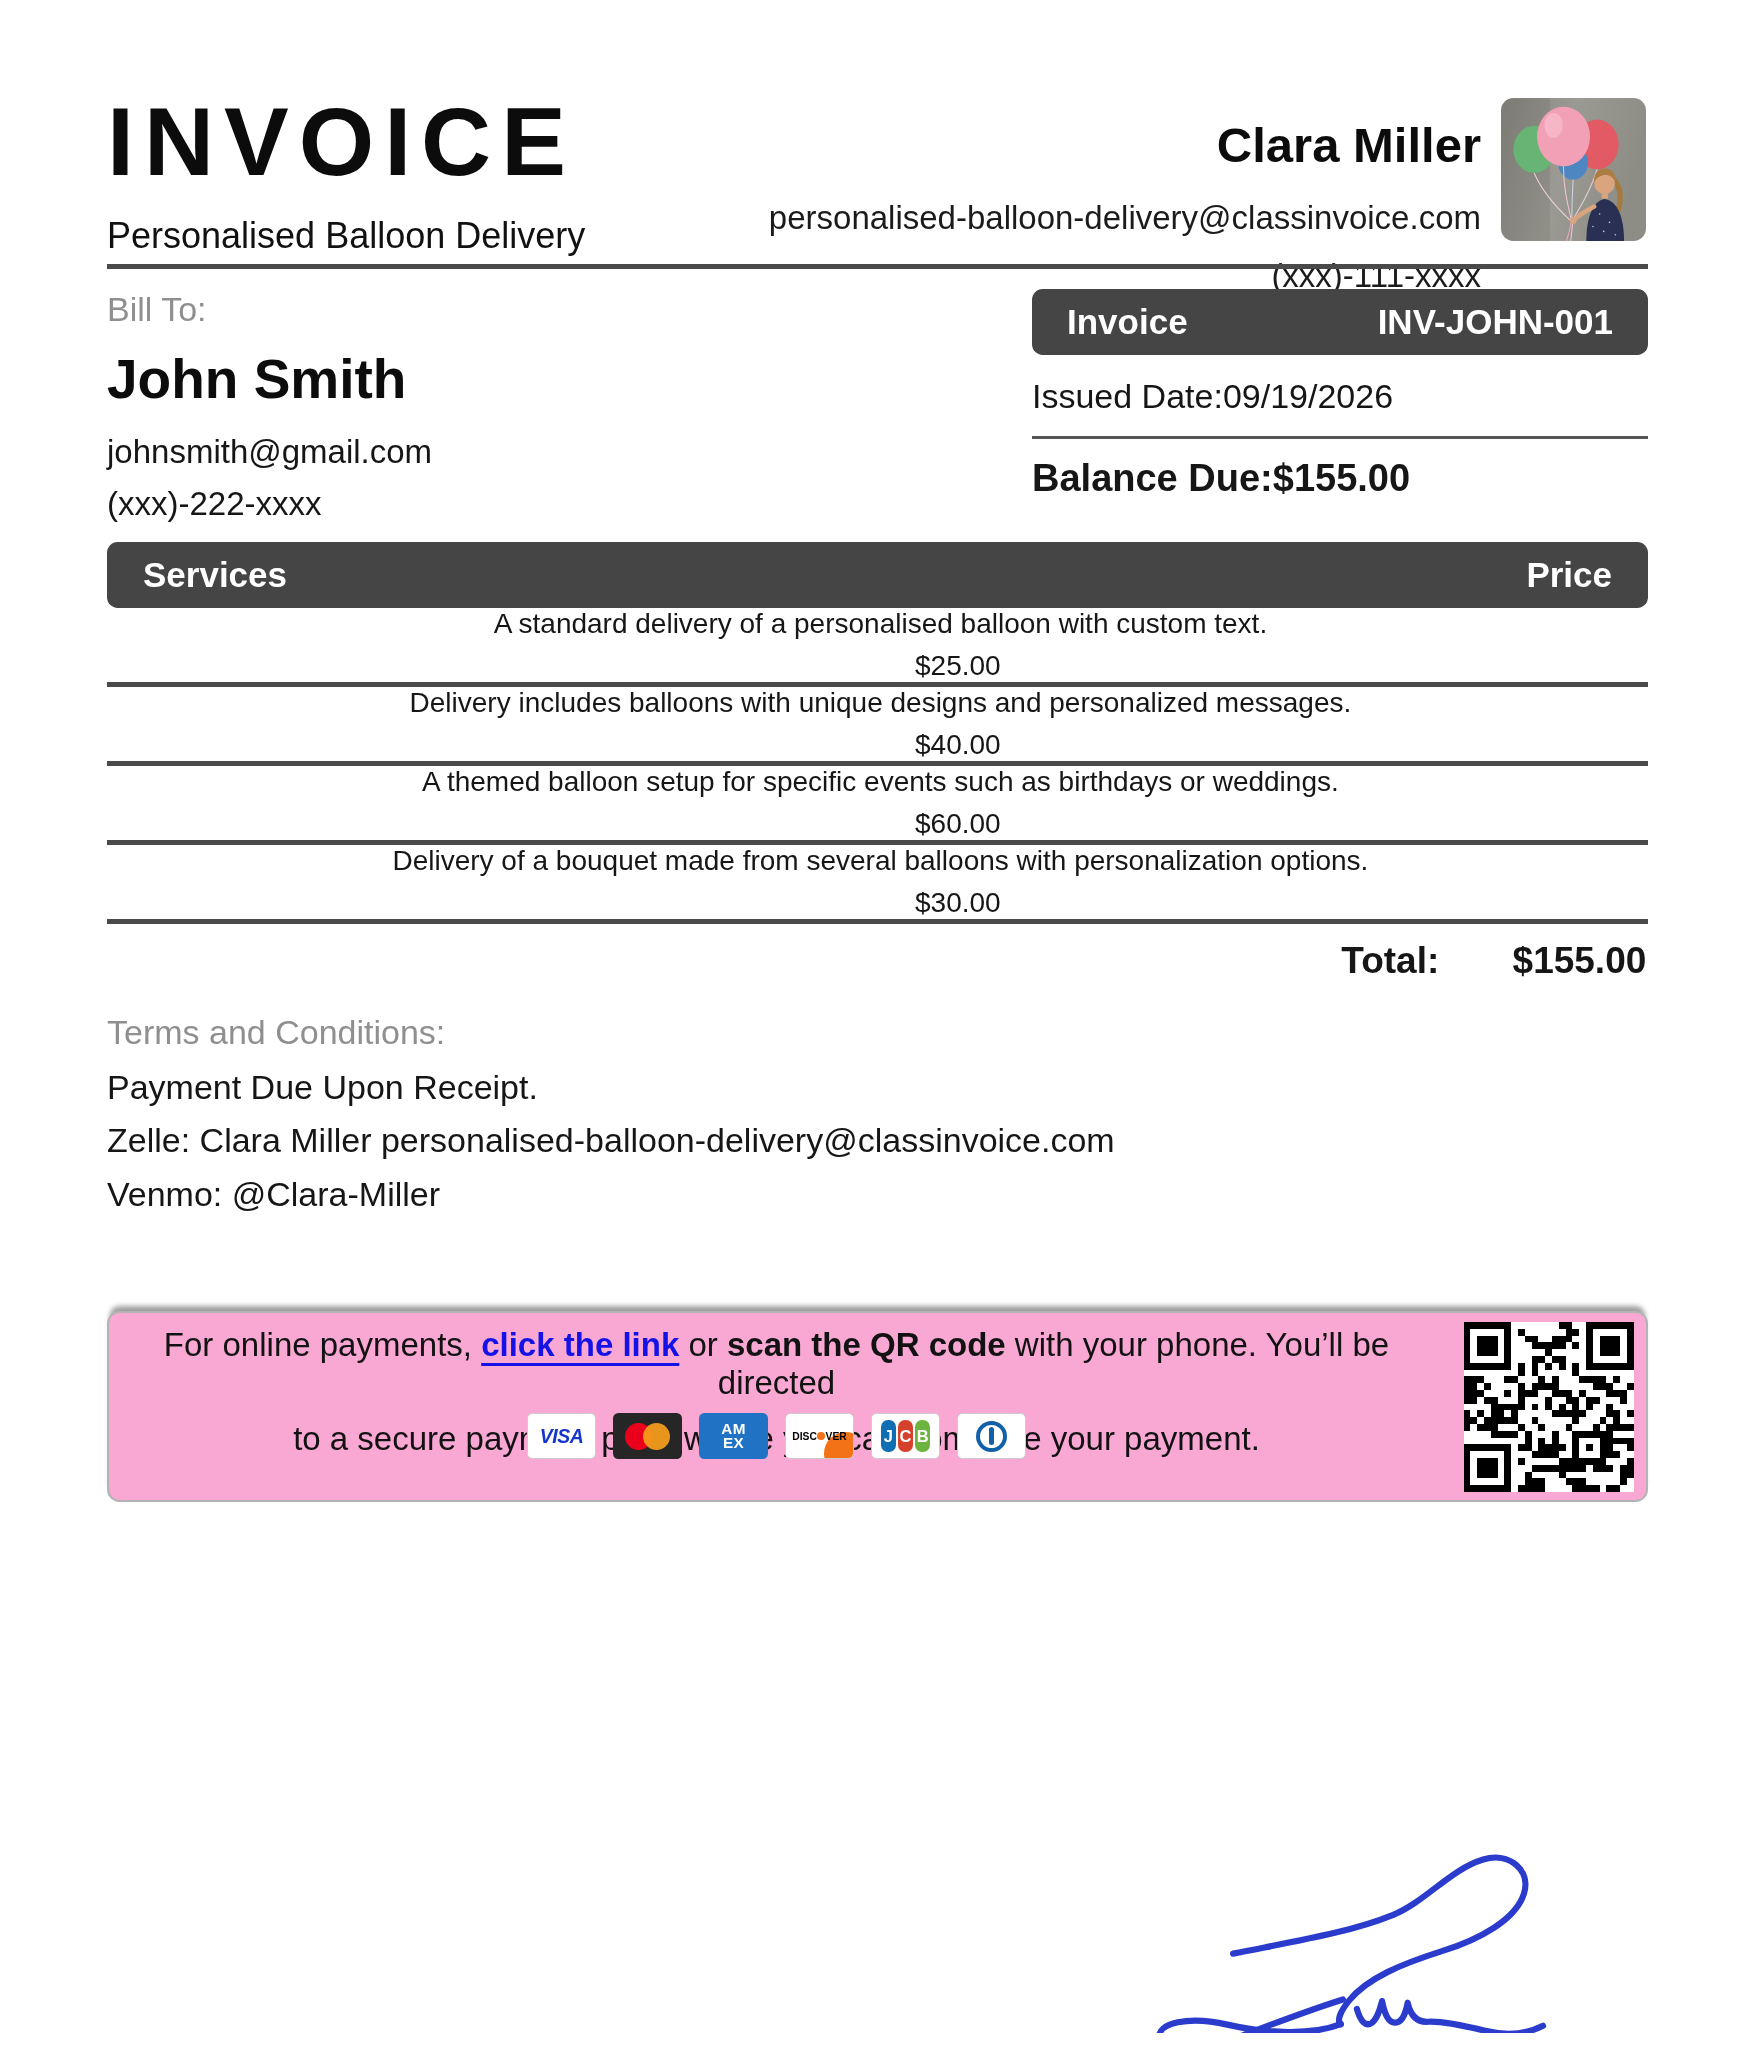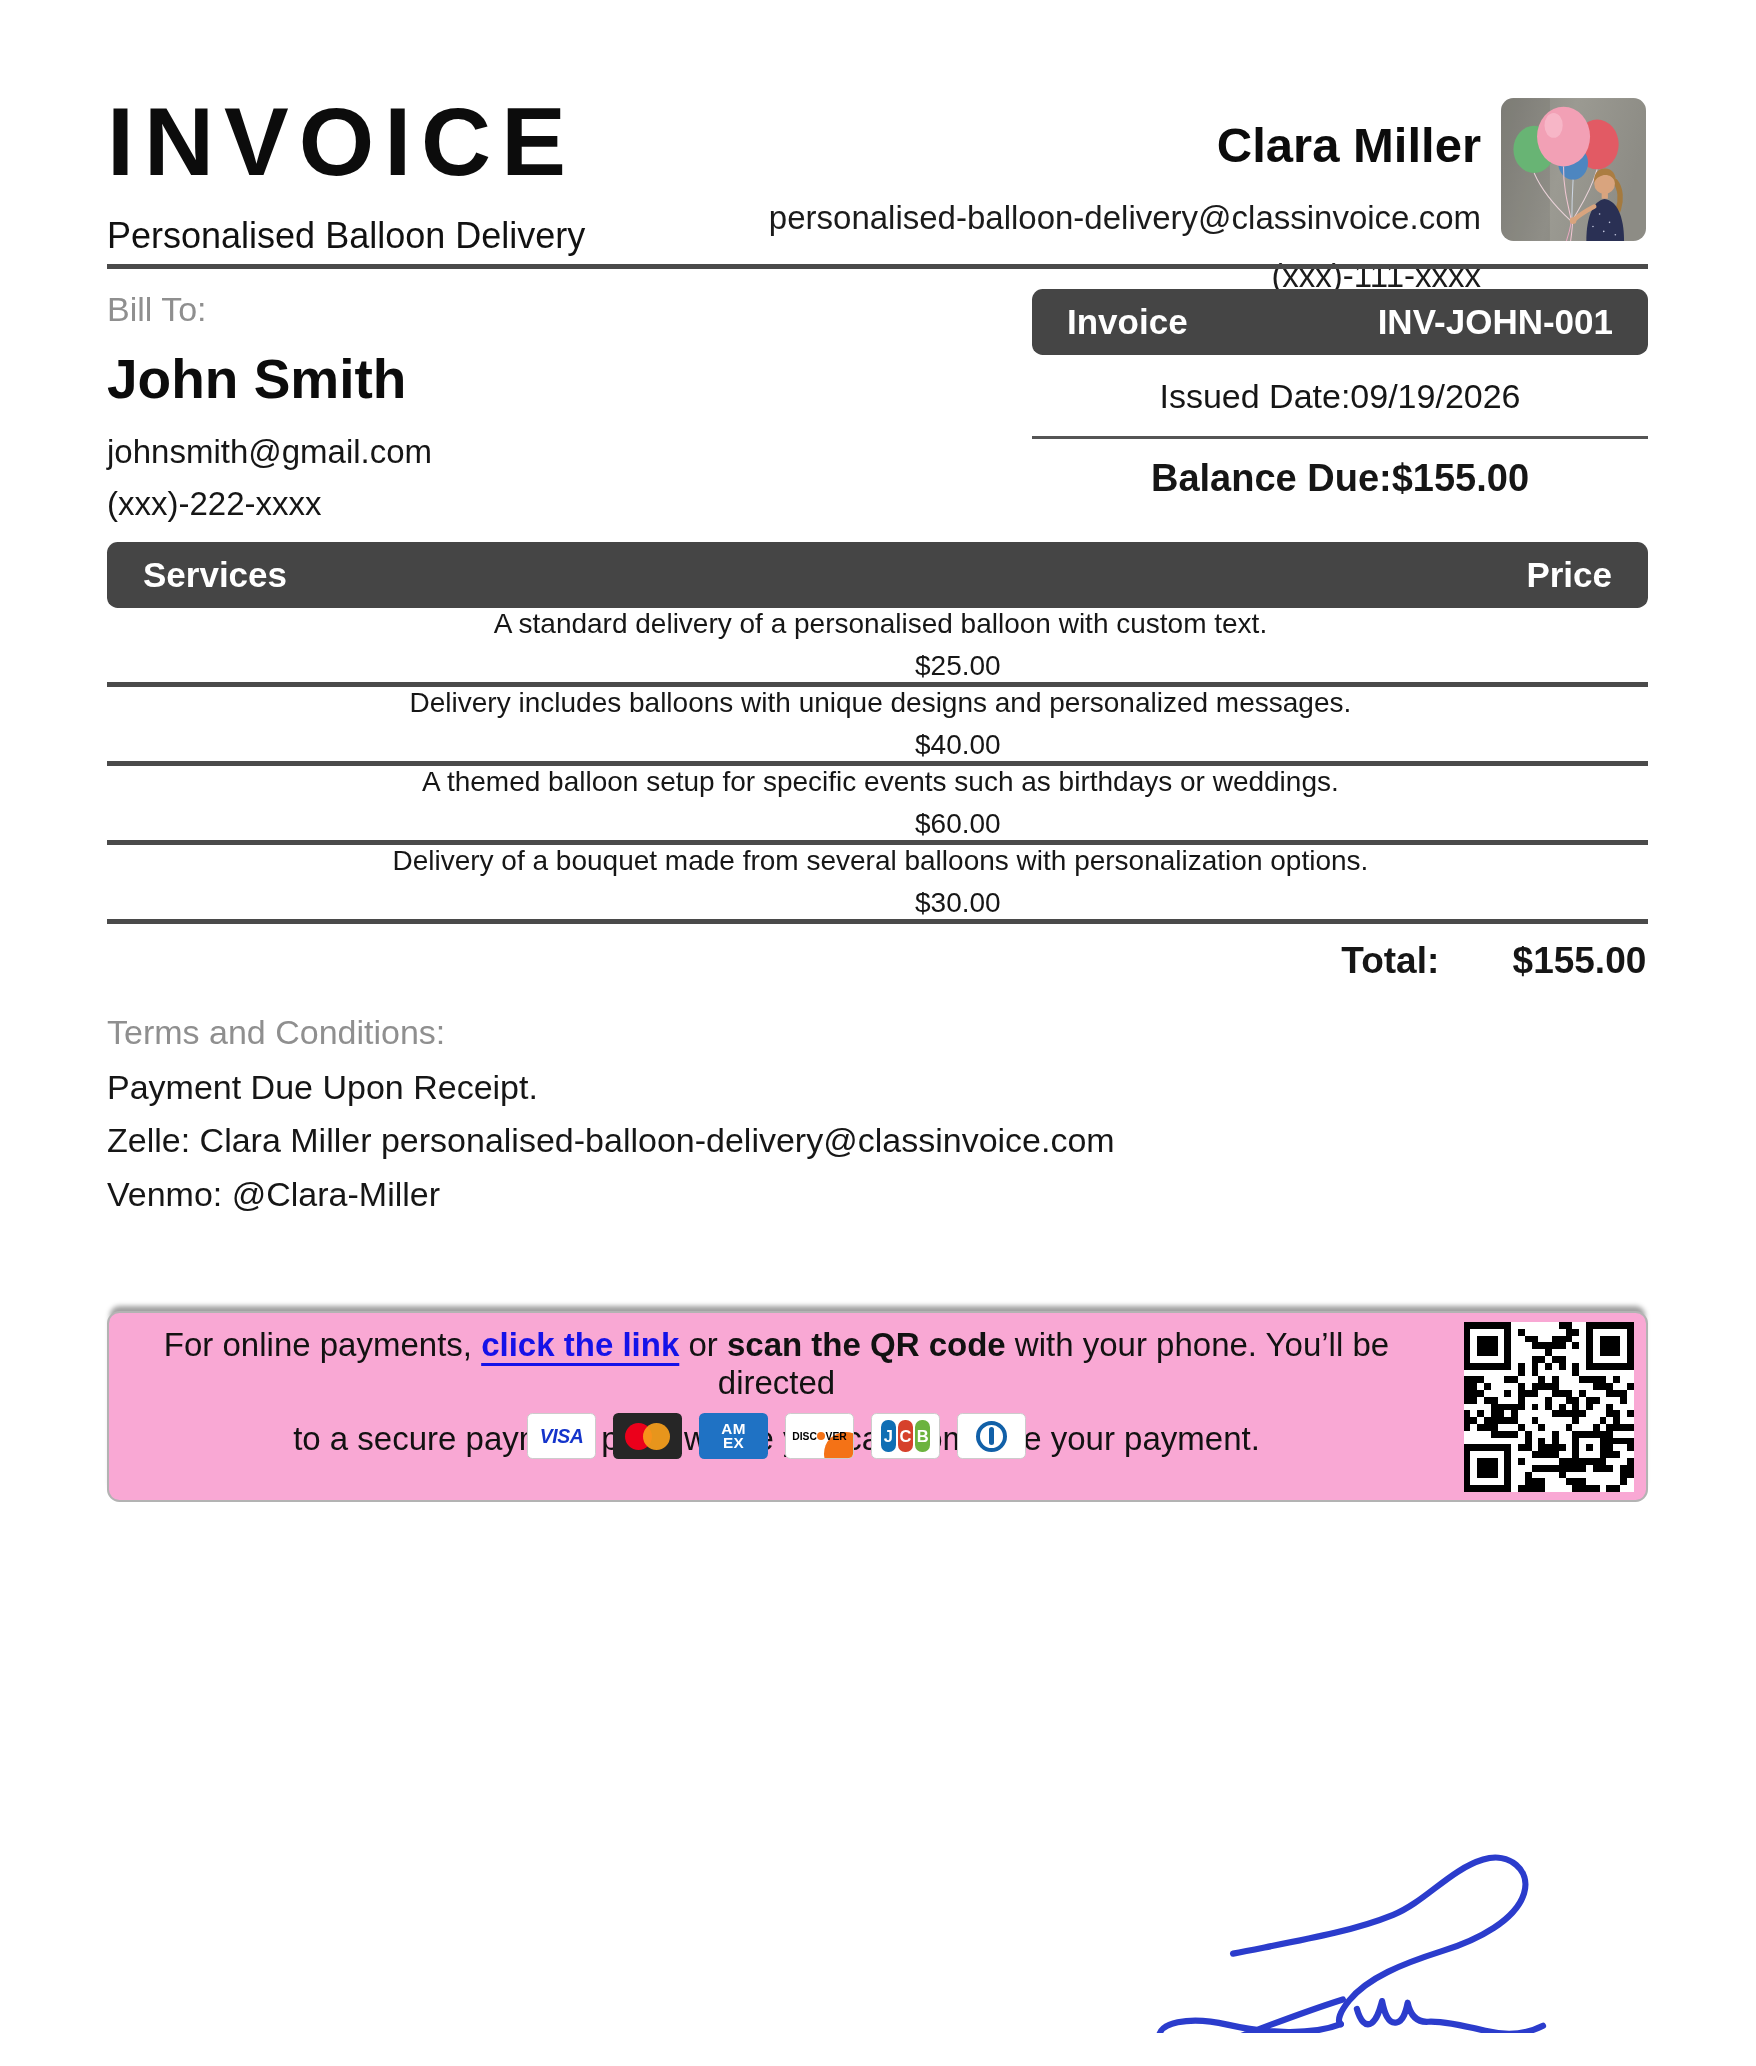--- a/index.html
+++ b/index.html
@@ -24,21 +24,21 @@
   .billto-label{font-size:34px;}
   .billto-name{font-size:55px;font-weight:700;margin-top:18px;color:#0c0c0c;}
   .billto-email{font-size:33px;margin-top:21.5px;}
   .billto-phone{font-size:33px;margin-top:14px;}
 
   
   .invpanel{position:absolute;left:1032px;top:289px;width:616px;}
   .darkbar{background:#454545;color:#fff;border-radius:10.7px;height:66px;
            display:flex;align-items:center;justify-content:space-between;
            padding:0 35px;font-size:35px;font-weight:700;box-sizing:border-box;}
-  .inv-row{display:flex;justify-content:center;align-items:center;font-size:34px;margin-top:21.5px;}
+  .inv-row{display:flex;justify-content:flex-start;align-items:center;font-size:34px;margin-top:21.5px;}
   .inv-divider{height:3.3px;background:#555;margin-top:20px;}
   .inv-row.balance{font-size:38px;font-weight:700;margin-top:18px;}
 
   
   .table{position:absolute;left:107px;top:542px;width:1541px;}
   .t-head{background:#454545;color:#fff;border-radius:10.7px;height:66px;display:flex;align-items:center;
           justify-content:space-between;padding:0 36px;font-size:35px;font-weight:700;box-sizing:border-box;}
   .t-row{height:74px;display:flex;align-items:center;border-bottom:5px solid #4a4a4a;font-size:28px;flex-direction:column;}
   .t-service{flex:1;padding-left:5.8px;}
   .t-price{width:248px;text-align:right;padding-right:1.7px;}

